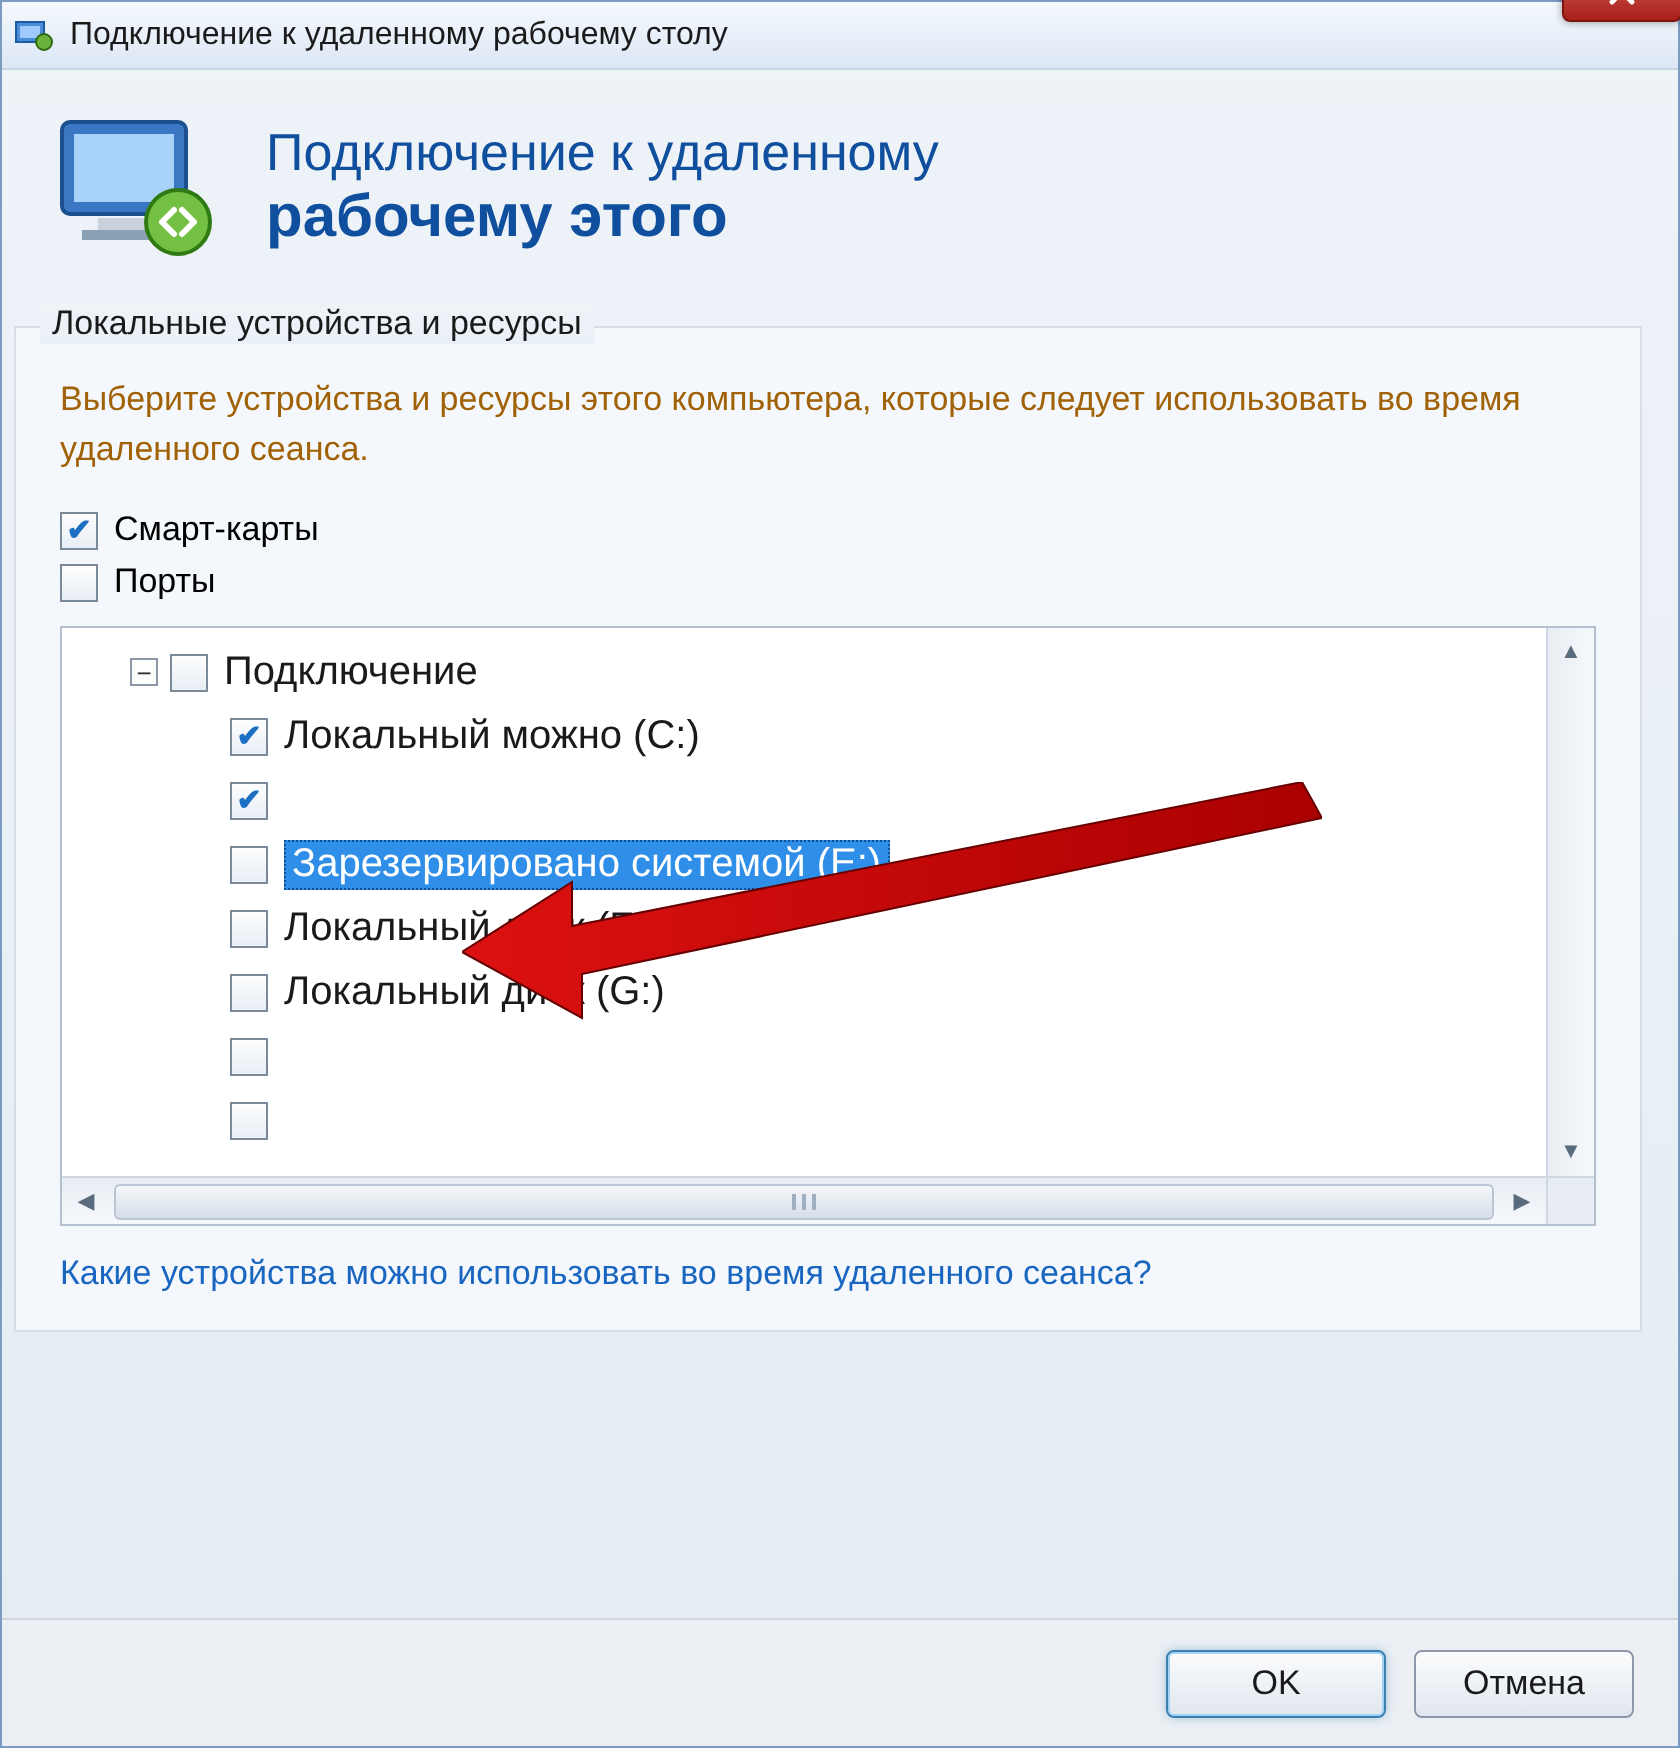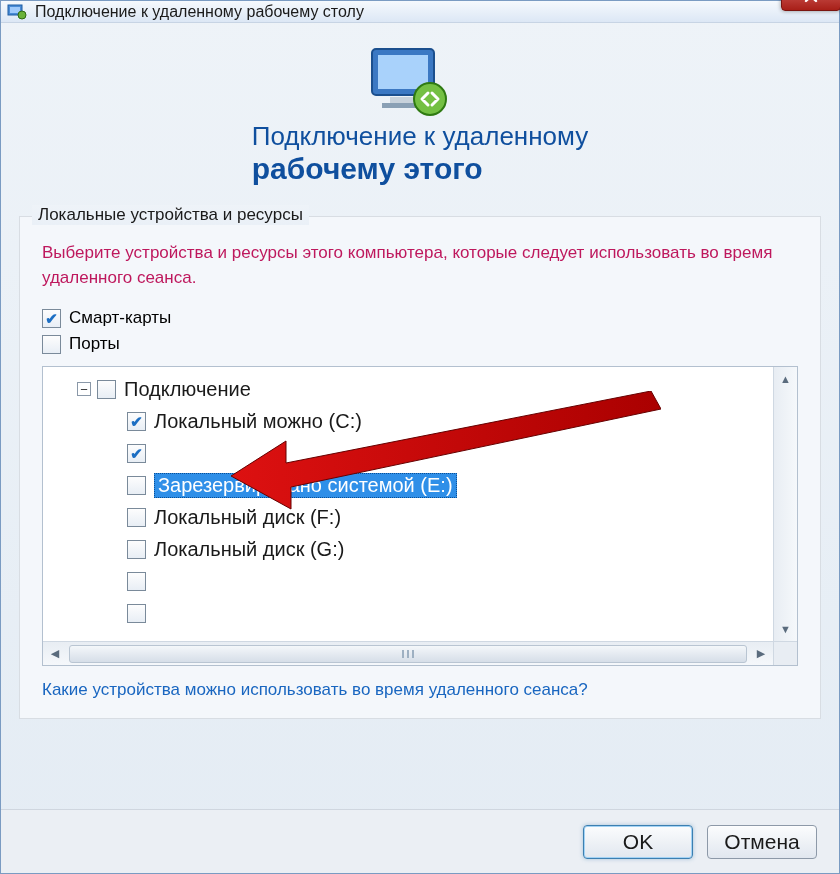--- a/index.html
+++ b/index.html
@@ -13,21 +13,21 @@
     overflow: hidden;
   }
   .window {
     width: 840px;
     height: 874px;
     background: linear-gradient(#eef3f8, #e4ecf4);
     border: 1px solid #7a9bc2;
     position: relative;
   }
   .titlebar {
-    height: 22px;
+    height: 34px;
     display: flex;
     align-items: center;
     padding: 0 6px;
     background: linear-gradient(#f5f9fd, #dce7f5);
     border-bottom: 1px solid #c7d4e4;
     position: relative;
   }
   .titlebar .app-icon {
     width: 20px; height: 18px;
     margin-right: 8px;
@@ -43,46 +43,45 @@
     border-radius: 0 0 4px 4px;
     display: flex; align-items: center; justify-content: center;
     color: #fff;
     box-shadow: 0 0 4px rgba(0,0,0,0.4);
   }
   .close-btn svg { width: 16px; height: 16px; }
   .header {
     display: flex;
     align-items: center;
     padding: 18px 24px 20px 24px;
-    flex-direction: column;
   }
   .header-icon {
     width: 90px; height: 80px;
     margin-right: 18px;
     display: flex; align-items: center; justify-content: center;
   }
   .header-text .line1 { color: #0f4f9e; font-size: 26px; }
   .header-text .line2 { color: #0f4f9e; font-size: 30px; font-weight: bold; }
   .group {
-    margin: 10px 18px 0 18px;
+    margin: 10px 18px 0 6px;
     border: 1px solid #d8dde3;
     background: #f4f7fb;
     position: relative;
     padding: 24px 22px 18px 22px;
   }
   .group-label {
     position: absolute;
     top: -12px; left: 12px;
     background: linear-gradient(#eef3f8, #eaf0f7);
     padding: 0 6px;
     font-size: 17px;
     color: #1a1a1a;
   }
   .instruction {
-    color: #be185d;
+    color: #a16207;
     margin-bottom: 18px;
     line-height: 1.45;
   }
   .check-row {
     display: flex;
     align-items: center;
     margin: 6px 0;
   }
   .cb {
     width: 19px; height: 19px;
@@ -198,21 +197,21 @@
     justify-content: flex-end;
     padding: 0 22px;
     gap: 14px;
   }
   .btn {
     min-width: 110px;
     height: 34px;
     background: linear-gradient(#fbfcfd,#e1e7ef);
     border: 1px solid #8d99a8;
     border-radius: 4px;
-    font-size: 21px;
+    font-size: 17px;
     display: flex; align-items: center; justify-content: center;
     color: #1a1a1a;
     box-shadow: 0 1px 0 rgba(255,255,255,0.6) inset;
   }
   .btn.default {
     border: 1px solid #3c7fb1;
     box-shadow: 0 0 0 1px #a3d3f5 inset, 0 0 4px rgba(60,127,177,0.4);
   }
   
   .arrow-anno {

